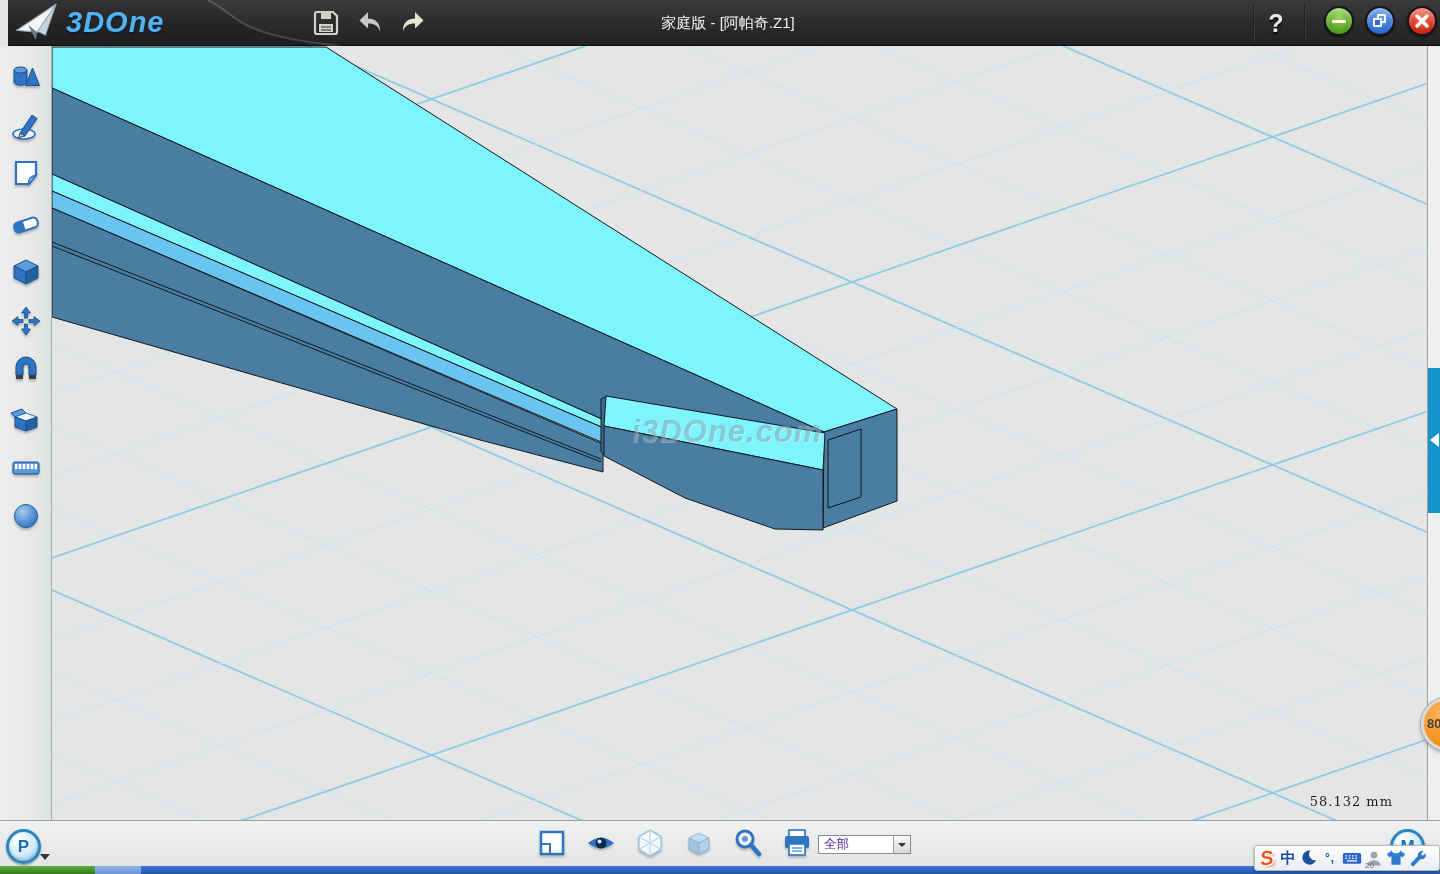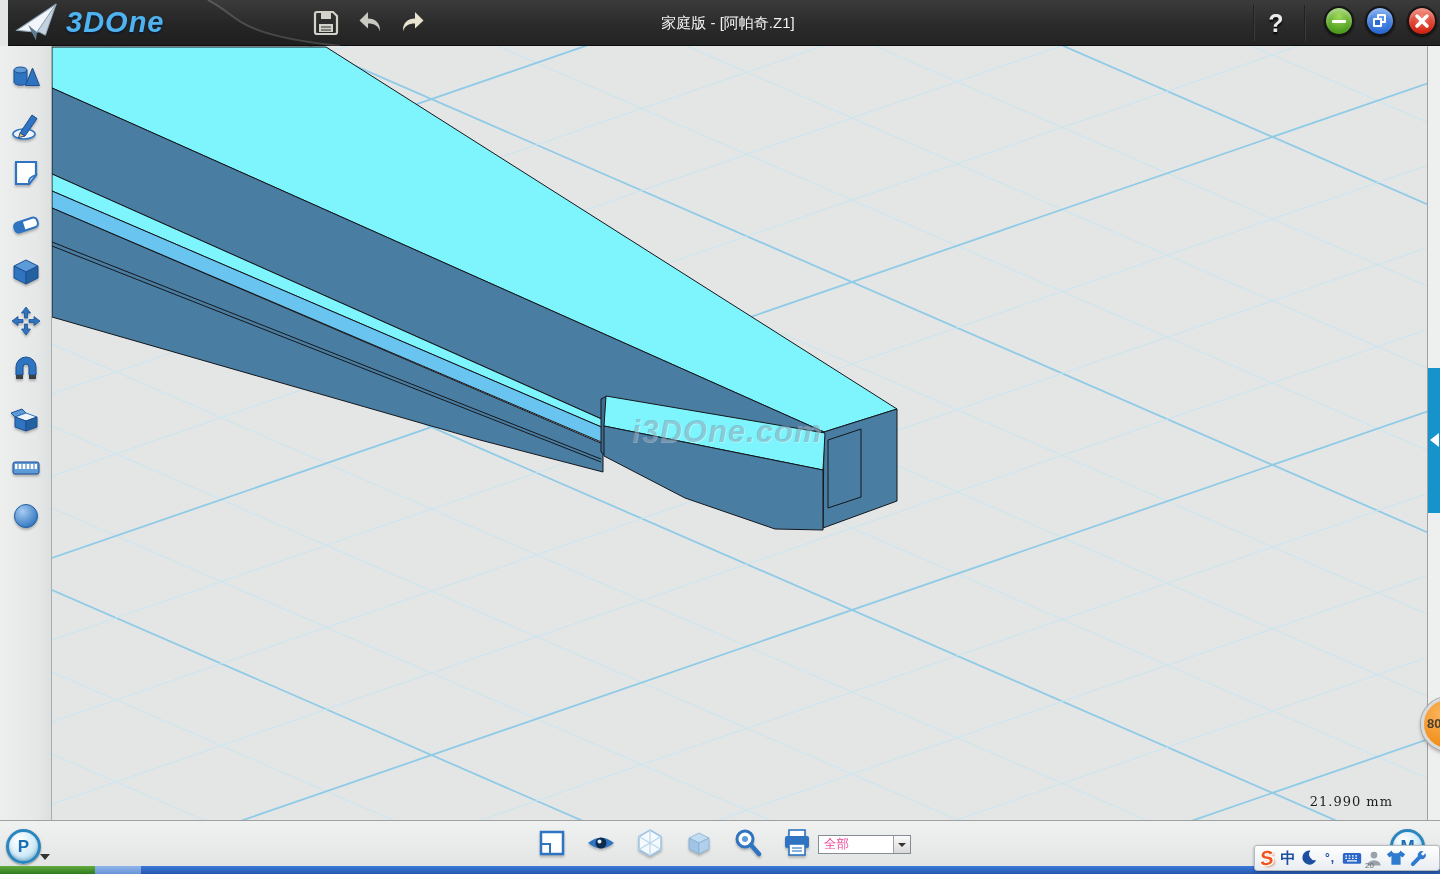--- a/index.html
+++ b/index.html
@@ -115,21 +115,21 @@
   }
   .p-arrow {
     position:absolute; left:40px; top:33px; width:0; height:0; border:none; padding:0;
     border-left:5px solid transparent; border-right:5px solid transparent;
     border-top:6px solid #333; background:none; cursor:pointer;
   }
   .dropdown {
     position:absolute; left:818px; top:14px; width:93px; height:19px;
     background:#fff; border:1px solid #848C94; display:flex; cursor:pointer;
   }
-  .dropdown-value { flex:1; font-size:12.5px; line-height:17px; padding-left:5px; color:#ec4899; }
+  .dropdown-value { flex:1; font-size:12.5px; line-height:17px; padding-left:5px; color:#4c1d95; }
   .dropdown-btn {
     width:17px; height:17px; border-left:1px solid #A0A0A0;
     background:linear-gradient(#FAFAFA,#D9D9D9); position:relative;
   }
   .dropdown-btn .tri {
     position:absolute; left:4px; top:7px; width:0; height:0;
     border-left:4px solid transparent; border-right:4px solid transparent;
     border-top:4px solid #333;
   }
 
@@ -358,21 +358,21 @@
       <line x1="52" y1="246" x2="601" y2="462" class="model-edge"></line>
 
       <polygon class="model-side-dark model-edge" points="601,399 607,396 607,457 601,452"></polygon>
       <polygon class="model-top model-edge" points="606,396 825,433 823,470 604,426"></polygon>
       <polygon class="model-side model-edge" points="604,426 823,470 823,530 775,529 685,498 604,456"></polygon>
 
       <text class="wm-emboss" x="728" y="443" text-anchor="middle">i3DOne.com</text>
       <text class="wm-main" x="727" y="442" text-anchor="middle">i3DOne.com</text>
     </svg>
 
-    <div class="dim-label">21.990 mm</div>
+    <div class="dim-label">58.132 mm</div>
   </div>
 
   <div class="right-strip">
     <button class="flyout-tab">
       <span class="flyout-arrow"></span>
     </button>
   </div>
 
   <div class="bottom-toolbar">
     <button class="ring-badge" style="left:6px; top:8px;">P</button>

